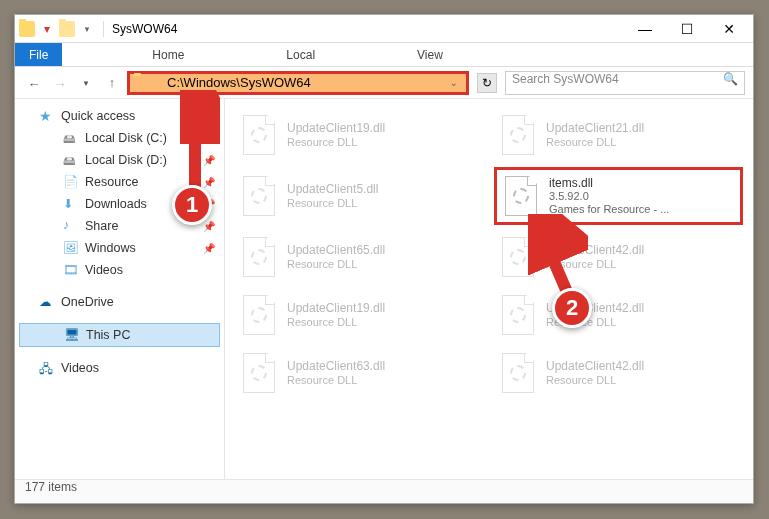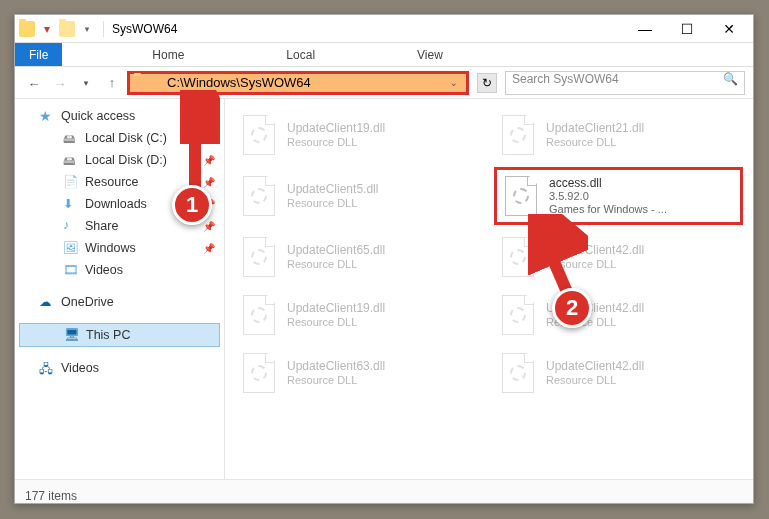--- a/index.html
+++ b/index.html
@@ -51,21 +51,21 @@
     .file-item.hl .fsub { color: #666; }
     .file-icon { width: 40px; height: 44px; display: flex; align-items: center; justify-content: center; flex-shrink: 0; }
     .page-shape { width: 32px; height: 40px; border: 1px solid #bbb; background: #fff; position: relative; }
     .page-shape::before { content: ""; position: absolute; right: -1px; top: -1px; width: 0; height: 0; border-left: 8px solid transparent; border-top: 8px solid #fff; border-right: 0; border-bottom: 0; }
     .page-shape::after { content: ""; position: absolute; right: 0; top: 0; width: 8px; height: 8px; border-left: 1px solid #bbb; border-bottom: 1px solid #bbb; background: #fff; }
     .gear { position: absolute; left: 50%; top: 50%; transform: translate(-50%, -50%); width: 16px; height: 16px; border: 2px dashed #bbb; border-radius: 50%; }
     .page-shape.blurred { opacity: 0.45; }
     .file-txt { display: flex; flex-direction: column; font-size: 12px; line-height: 1.2; overflow: hidden; }
     .fname { white-space: nowrap; overflow: hidden; text-overflow: ellipsis; }
     .fsub { font-size: 11px; }
-    .status-bar { height: 24px; border-top: 1px solid #e5e5e5; display: flex; align-items: flex-end; padding: 0 10px; font-size: 12px; color: #555; background: #fafafa; }
+    .status-bar { height: 24px; border-top: 1px solid #e5e5e5; display: flex; align-items: flex-start; padding: 0 10px; font-size: 12px; color: #555; background: #fafafa; }
     .callout { position: absolute; width: 40px; height: 40px; background: #d9302a; border: 3px solid #fff; border-radius: 50%; color: #fff; font-size: 22px; font-weight: bold; display: flex; align-items: center; justify-content: center; box-shadow: 0 2px 6px rgba(0,0,0,0.4); z-index: 10; }
     .arrow { position: absolute; z-index: 9; }
     .arrow svg { display: block; }
   </style>
 </head>
 <body>
 
 <div class="window">
 
   <div class="title-bar">
@@ -210,23 +210,23 @@
               <span class="fsub">Resource DLL</span>
             </div>
         </div>
         <div class="file-item hl">
           <div class="file-icon">
               <div class="page-shape">
                 <div class="gear"></div>
               </div>
             </div>
           <div class="file-txt">
-            <span class="fname">access.dll</span>
+            <span class="fname">items.dll</span>
             <span class="fsub">3.5.92.0</span>
-            <span class="fsub">Games for Windows - ...</span>
+            <span class="fsub">Games for Resource - ...</span>
           </div>
         </div>
 
         <div class="file-item">
           <div class="file-icon">
               <div class="page-shape blurred">
                 <div class="gear"></div>
               </div>
             </div>
           <div class="file-txt">

